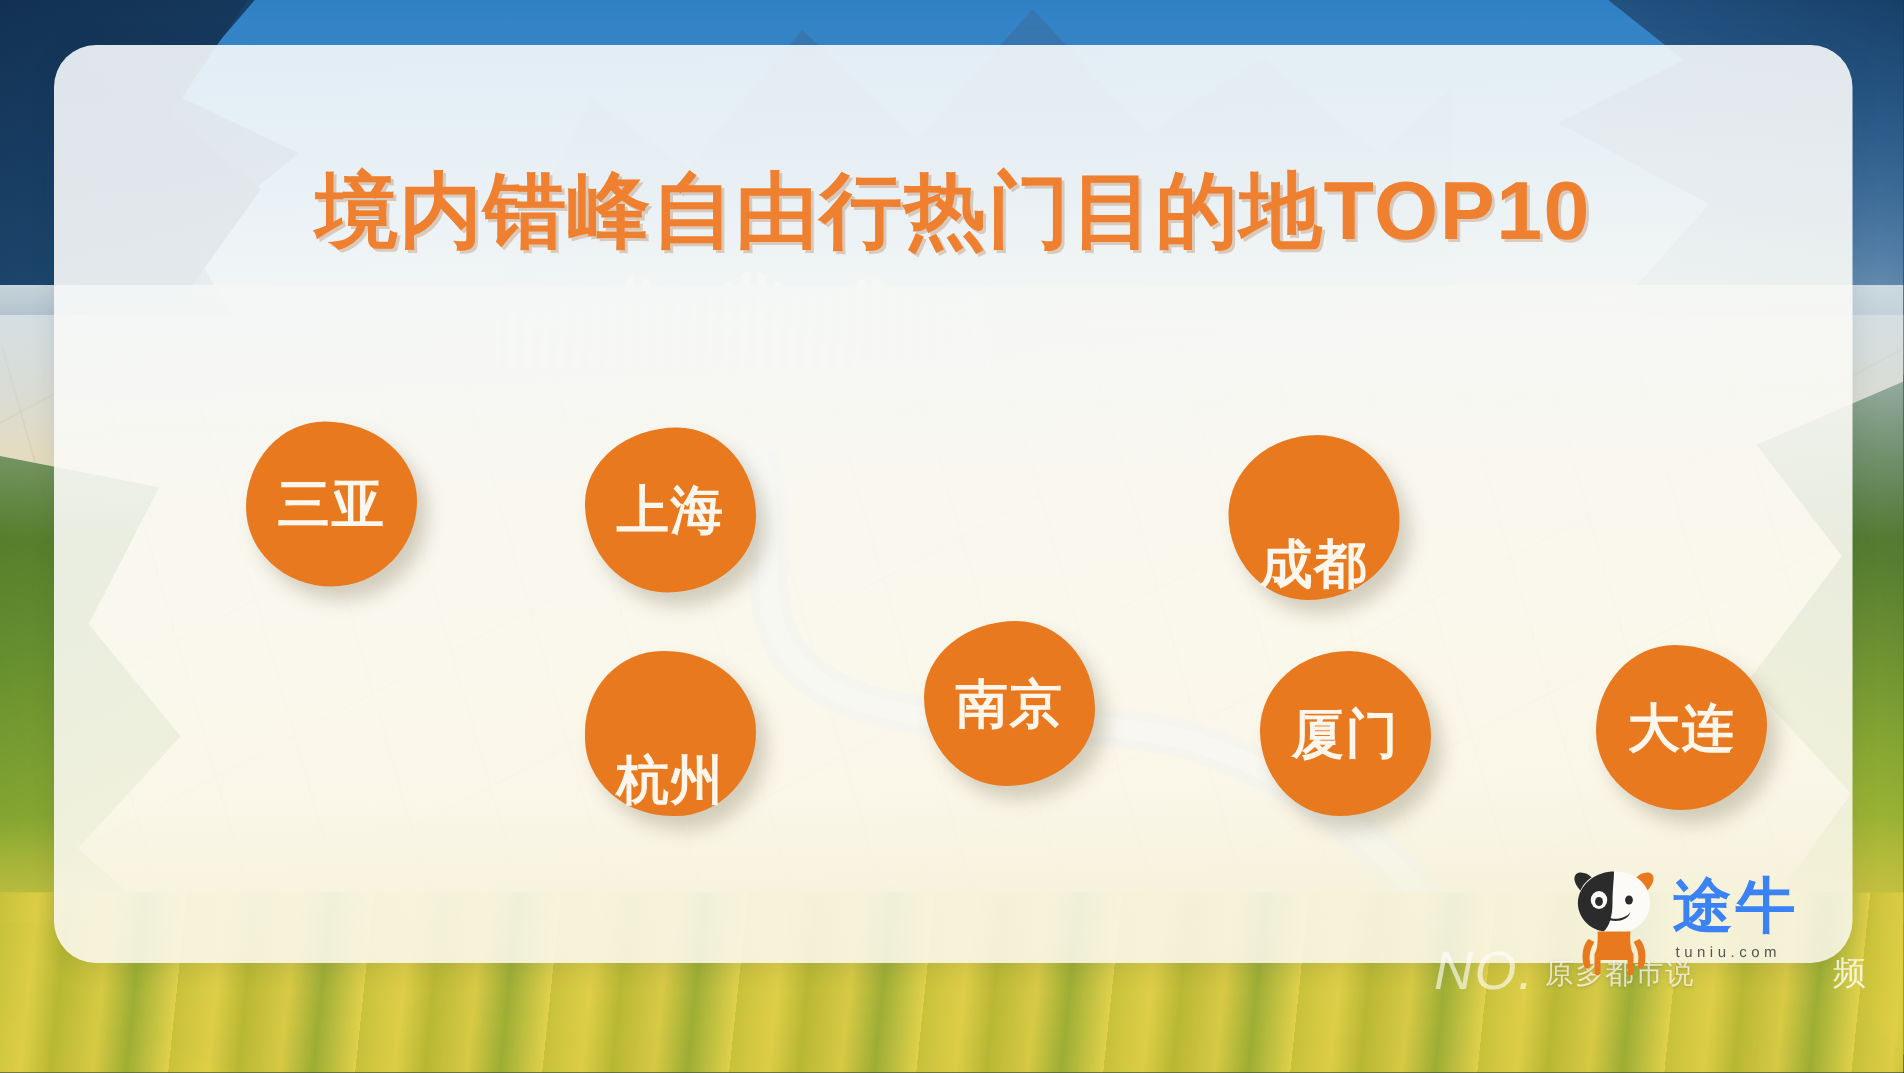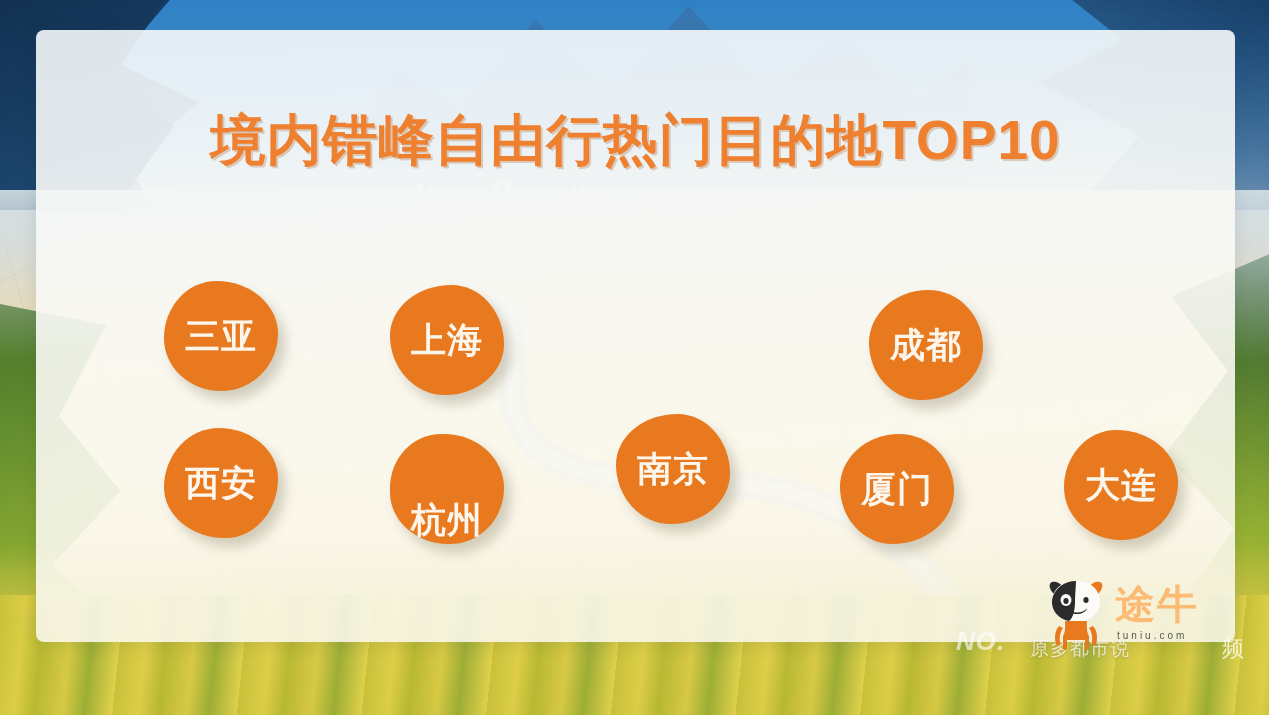--- a/index.html
+++ b/index.html
@@ -90,21 +90,21 @@
     opacity:.9;
   }
   .haze{
     position:absolute;left:0;top:190px;width:1269px;height:170px;
     background:linear-gradient(180deg,rgba(214,224,228,.92),rgba(238,232,198,0));
   }
 
   
   .card{
     position:absolute;left:36px;top:30px;width:1199px;height:612px;
-    border-radius:8px;
+    border-radius:28px;
     background:linear-gradient(175deg, rgba(244,248,251,.90) 0%, rgba(250,250,246,.90) 40%, rgba(252,250,242,.88) 75%, rgba(250,248,238,.86) 100%);
     box-shadow:0 2px 18px rgba(20,40,60,.10);
   }
 
   
   .title{
     position:absolute;left:0;top:74px;width:1199px;text-align:center;
     font-size:55px;font-weight:bold;letter-spacing:1px;
     color:#ee8030;
     text-shadow:2px 2px 0 rgba(160,80,20,.25);
@@ -127,32 +127,32 @@
   .badge.v2{border-radius:54% 46% 52% 48% / 46% 54% 46% 54%;}
   .badge.v3{border-radius:48% 52% 46% 54% / 54% 46% 54% 46%;}
   .badge.v4{border-radius:52% 48% 54% 46% / 48% 52% 48% 52%;}
   .badge.v5{border-radius:46% 54% 48% 52% / 50% 50% 52% 48%;}
 
   
   .logo{position:absolute;left:1045px;top:578px;width:190px;height:96px;}
   .logo-mark{position:absolute;left:0;top:0;width:62px;height:76px;}
   .logo-text{
     position:absolute;left:70px;top:6px;
-    font-size:40px;font-weight:bold;color:#fdba74;letter-spacing:2px;
+    font-size:40px;font-weight:bold;color:#3b82f6;letter-spacing:2px;
     line-height:1;
   }
   .logo-sub{
     position:absolute;left:72px;top:52px;
     font-size:10px;color:#3a3a3a;letter-spacing:3px;opacity:.85;
   }
 
   
   .wm{
     position:absolute;left:956px;top:626px;
-    font-size:26px;font-style:italic;font-weight:bold;
+    font-size:36px;font-style:italic;font-weight:normal;
     color:rgba(255,255,255,.62);letter-spacing:1px;
   }
   .wm2{
     position:absolute;left:1030px;top:636px;
     font-size:19px;color:rgba(255,255,255,.70);letter-spacing:1px;
     text-shadow:0 1px 2px rgba(120,110,60,.35);
   }
   .wm3{
     position:absolute;left:1222px;top:634px;
     font-size:22px;color:rgba(255,255,255,.78);
@@ -190,27 +190,24 @@
     <div class="title">境内错峰自由行热门目的地TOP10</div>
 
     <div class="grid">
 
       <div class="badge v1" style="left:96px;top:251px;">
           <span>三亚</span>
         </div>
       <div class="badge v2" style="left:322px;top:255px;">
           <span>上海</span>
         </div>
-      <div class="badge v4" style="left:801px;top:260px;">
+      <div class="badge v4" style="left:751px;top:260px;align-items:flex-end;">
           <span>成都</span>
         </div>
 
-      <div class="badge v3" style="left:96px;top:398px;">
-          <span>西安</span>
-        </div>
       <div class="badge v5" style="left:322px;top:404px;align-items:flex-end;">
           <span>杭州</span>
         </div>
       <div class="badge v2" style="left:548px;top:384px;">
           <span>南京</span>
         </div>
       <div class="badge v4" style="left:772px;top:404px;">
           <span>厦门</span>
         </div>
       <div class="badge v1" style="left:996px;top:400px;">

